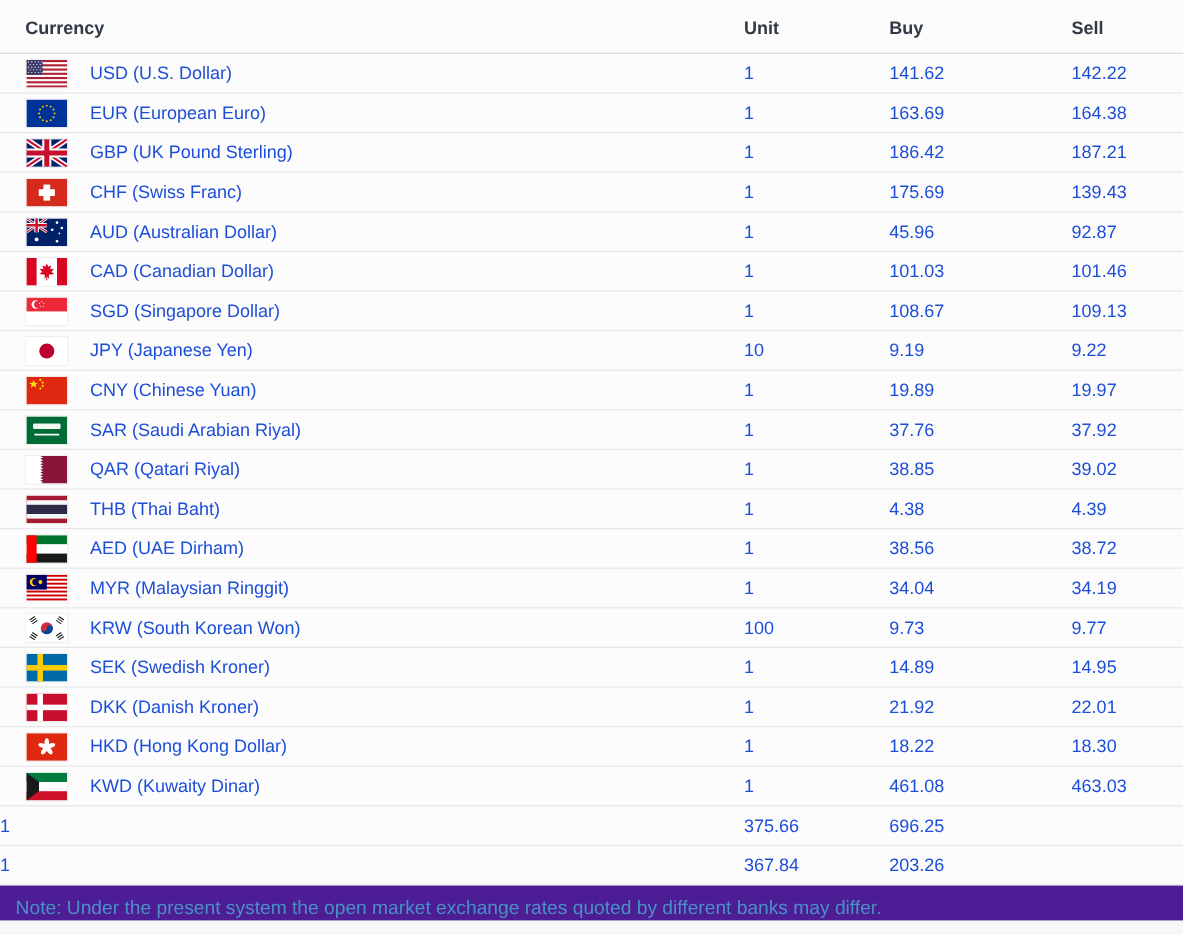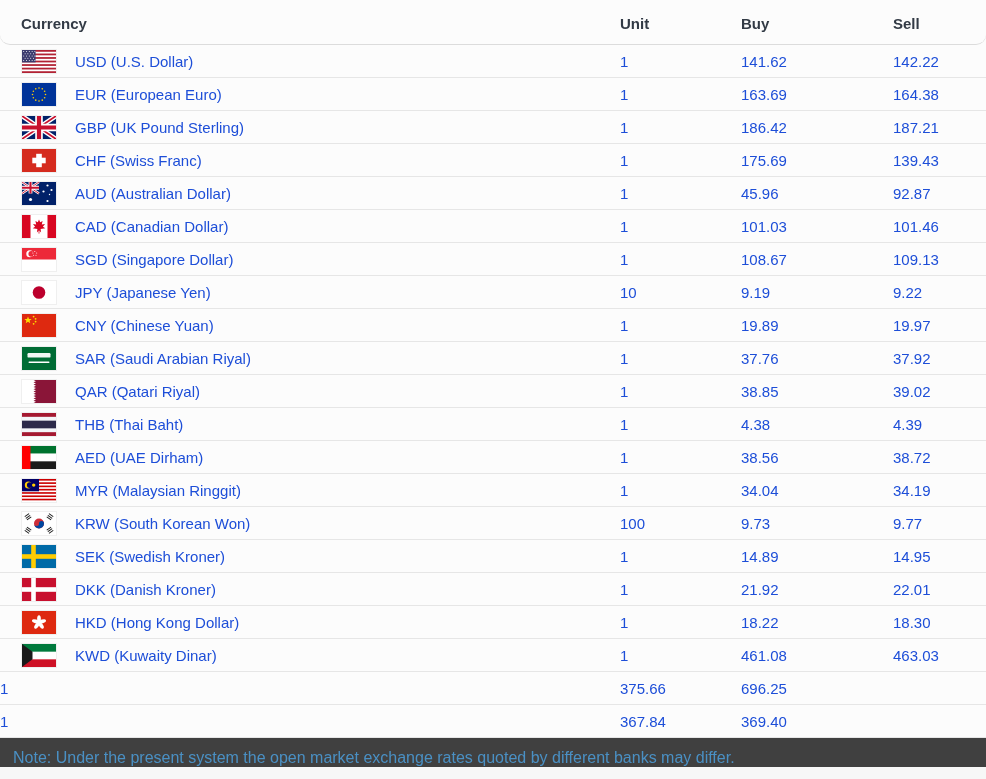--- a/index.html
+++ b/index.html
@@ -16,21 +16,20 @@
     align-items:center;
     box-sizing:border-box;
   }
   .thead{
     height:45px;
     border-bottom:1px solid #dcdcdc;
     font-weight:bold;
     font-size:15px;
     color:#323a45;
     padding-top:3px;
-    border-radius:10px;
   }
   .th-currency{padding-left:21px}
   .row{
     height:33px;
     border-bottom:1px solid #e6e6e6;
     font-size:15px;
     color:#1d4ed8;
   }
   .c-currency{display:flex;align-items:center;padding-left:22px}
   .flag{
@@ -38,21 +37,21 @@
     margin-right:19px;
     box-shadow:0 0 0 1px rgba(0,0,0,0.05);
     background:#fff;
   }
   .flag svg{display:block;width:34px;height:23px}
   .label{white-space:nowrap}
   .note{
     color:#4a90c4;
     font-size:16px;
     padding:11px 0 0 13px;
-    background:#404040;
+    background:#4c1d95;
   }
 </style>
 </head>
 <body>
 
 <div class="page">
   <div class="table">
     <div class="thead">
       <div class="th-currency">Currency</div>
       <div>Unit</div>
@@ -456,18 +455,18 @@
           <div class="cell">463.03</div>
         </div>
         <div class="row">
           <div class="cell">1</div>
           <div class="cell">375.66</div>
           <div class="cell">696.25</div>
         </div>
         <div class="row">
           <div class="cell">1</div>
           <div class="cell">367.84</div>
-          <div class="cell">369.40</div>
+          <div class="cell">203.26</div>
         </div>
       </div>
   </div>
   <div class="note">Note: Under the present system the open market exchange rates quoted by different banks may differ.</div>
 </div>
 
 </body></html>

